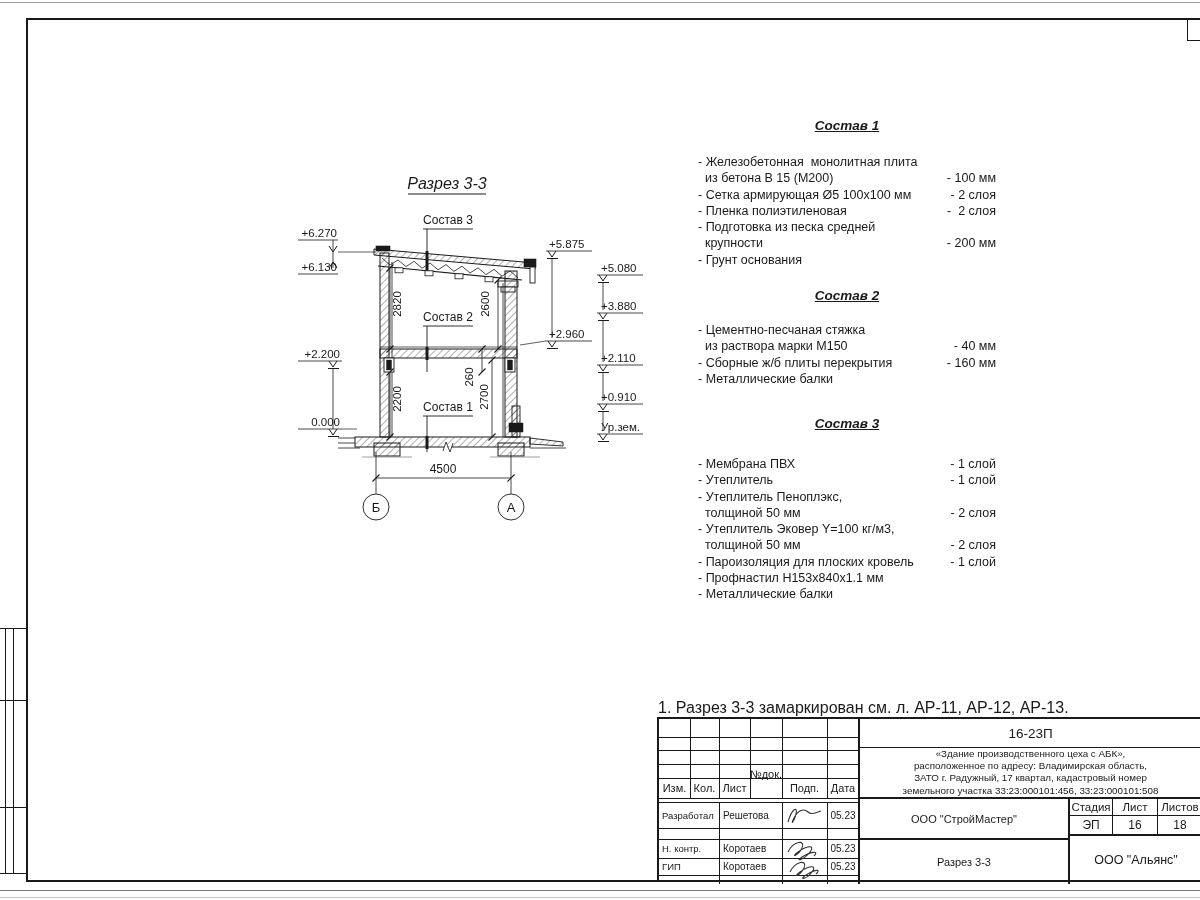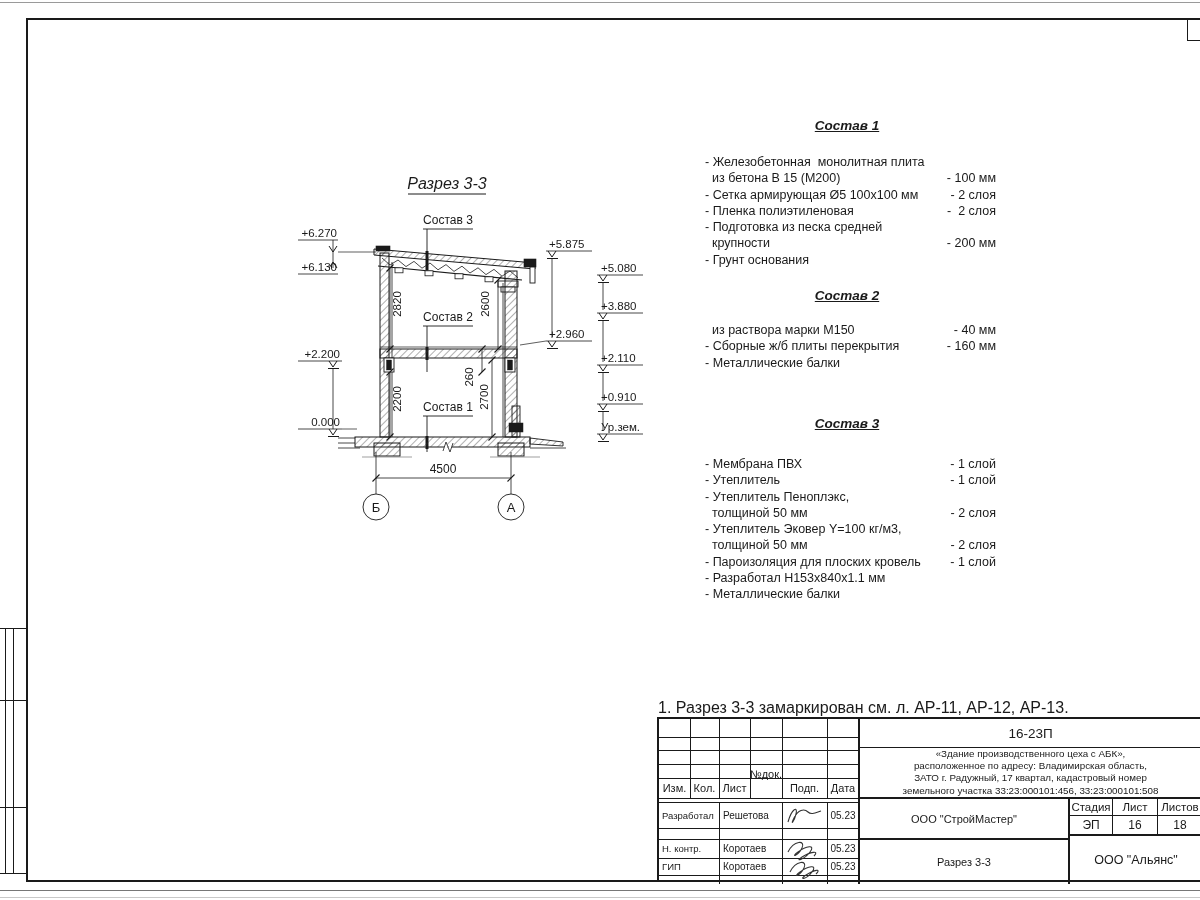--- a/index.html
+++ b/index.html
@@ -13,21 +13,21 @@
   
   .frame { position:absolute; left:26px; top:18px; width:1174px; height:864px;
            border-left:2px solid #1a1a1a; border-top:2px solid #1a1a1a; border-bottom:2px solid #1a1a1a; }
 
   
   .spec { position:absolute; left:698px; width:298px; }
   .spec h3 { font-size:13.5px; font-style:italic; font-weight:bold; text-align:center;
              text-decoration:underline; line-height:17px; }
   .spec .rows { }
   .spec .row { display:flex; line-height:16.3px; font-size:12.5px; }
-  .spec .row .t { white-space:pre;margin-left:7px; }
+  .spec .row .t { white-space:pre; }
   .spec .row .v { margin-left:auto; white-space:pre; }
 
   .note { position:absolute; left:658px; top:699px; font-size:16px; }
 
   
   .tb { position:absolute; left:657px; top:717px; width:543px; height:165px;
         border-left:2px solid #1a1a1a; border-top:2px solid #1a1a1a; border-bottom:2px solid #1a1a1a; }
   .tb .cell { position:absolute; overflow:hidden; }
   .tb .ct { display:flex; align-items:center; justify-content:center; text-align:center; }
   .tb .lt { display:flex; align-items:center; padding-left:3px; }
@@ -263,20 +263,24 @@
           <span class="t">- Грунт основания</span>
           <span class="v"></span>
         </div>
     </div>
   </div>
 
   <div class="spec" style="top:287px;">
     <h3>Состав 2</h3>
     <div class="rows" style="margin-top:18px;">
       <div class="row">
+          <span class="t">- Цементно-песчаная стяжка</span>
+          <span class="v"></span>
+        </div>
+      <div class="row">
           <span class="t">  из раствора марки М150</span>
           <span class="v">- 40 мм</span>
         </div>
       <div class="row">
           <span class="t">- Сборные ж/б плиты перекрытия</span>
           <span class="v">- 160 мм</span>
         </div>
       <div class="row">
           <span class="t">- Металлические балки</span>
           <span class="v"></span>
@@ -309,21 +313,21 @@
         </div>
       <div class="row">
           <span class="t">  толщиной 50 мм</span>
           <span class="v">- 2 слоя</span>
         </div>
       <div class="row">
           <span class="t">- Пароизоляция для плоских кровель</span>
           <span class="v">- 1 слой</span>
         </div>
       <div class="row">
-          <span class="t">- Разработал Н153х840х1.1 мм</span>
+          <span class="t">- Профнастил Н153х840х1.1 мм</span>
           <span class="v"></span>
         </div>
       <div class="row">
           <span class="t">- Металлические балки</span>
           <span class="v"></span>
         </div>
     </div>
   </div>
 
   <div class="note">1. Разрез 3-3 замаркирован см. л. АР-11, АР-12, АР-13.</div>

